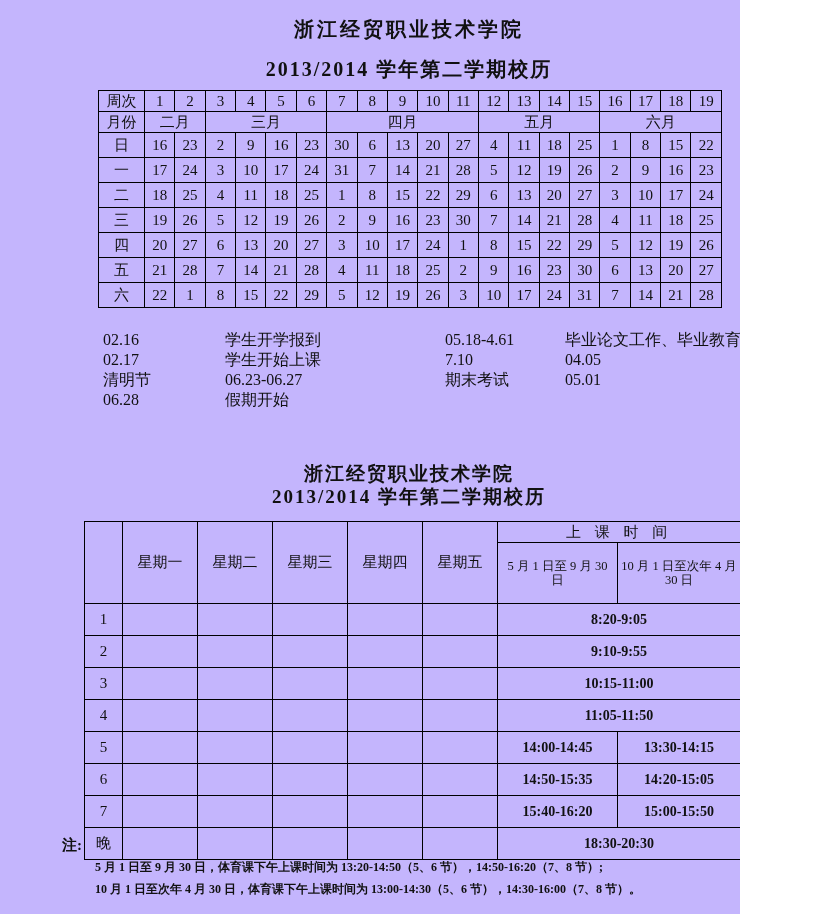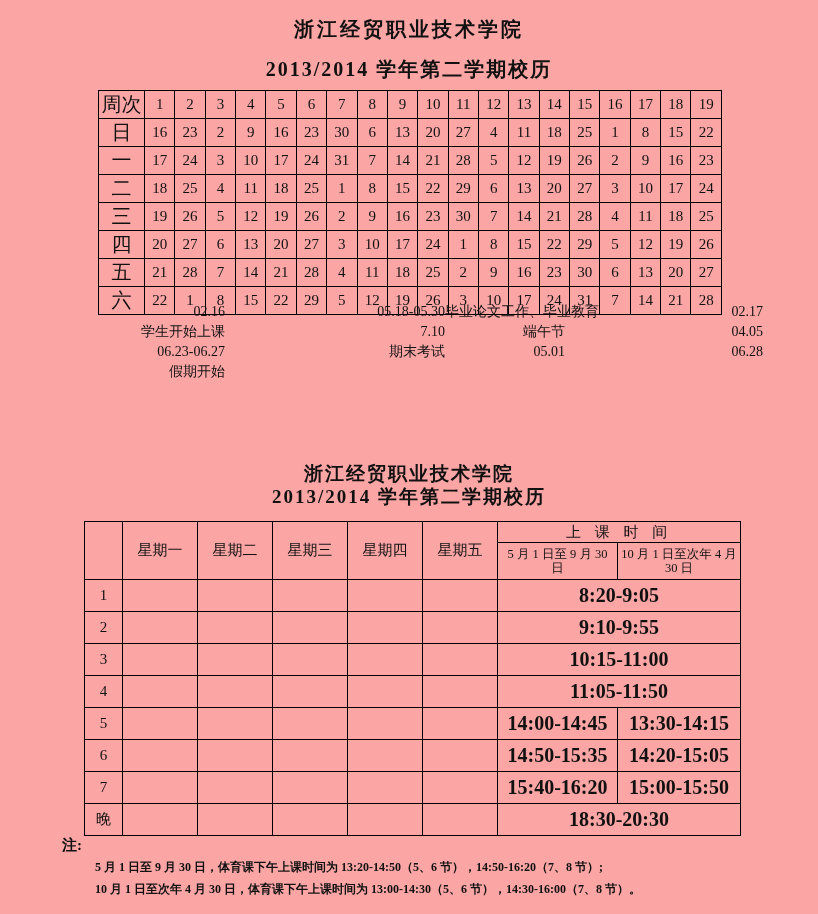--- a/index.html
+++ b/index.html
@@ -2,52 +2,52 @@
 <html><head>
 <meta charset="utf-8">
 <style>
   * { margin:0; padding:0; box-sizing:border-box; }
   html,body { background:#fff; }
   body {
     width:818px; height:914px; position:relative;
     font-family:"Liberation Serif","DejaVu Serif",serif;
     color:#111;
   }
-  .page { position:relative; width:818px; height:914px; background:#fca5a5; overflow:hidden; }
+  .page { position:relative; width:740px; height:914px; background:#c4b5fd; overflow:hidden; }
 
   
   .title-block1 { position:absolute; top:16px; left:0; width:818px; text-align:center; }
   .title-line { font-weight:bold; font-size:20px; letter-spacing:3px; }
   .title-block1 .title-line + .title-line { margin-top:13px; letter-spacing:2px; }
   .title-block2 { position:absolute; top:462px; left:0; width:818px; text-align:center; line-height:23px; }
   .title-block2 .title-line { font-size:19px; letter-spacing:2px; }
 
   
   table { border-collapse:collapse; table-layout:fixed; }
   td, th { border:1px solid #000; text-align:center; vertical-align:middle; font-weight:normal; padding:0; overflow:hidden; }
 
   
   .calendar { position:absolute; left:98px; top:90px; width:624px; font-size:15px; }
   .calendar tr.hrow { height:21px; }
   .calendar tr.drow { height:25px; }
-  .calendar .rowlabel { font-size:20px; }
-
-  
-  .keydates { position:absolute; left:103px; top:302px; width:660px; font-size:14px;text-align:right; }
+  .calendar .rowlabel { font-size:15px; }
+
+  
+  .keydates { position:absolute; left:103px; top:330px; width:660px; font-size:16px; }
   .kd-grid { display:grid; grid-template-columns:122px 220px 120px 198px; grid-auto-rows:20px; align-items:center; }
   .kd-cell { white-space:nowrap; }
 
   
   .timetable { position:absolute; left:84px; top:521px; width:656px; font-size:15px; }
   .timetable tr.head1 { height:21px; }
   .timetable tr.head2 { height:32px; }
   .timetable tr.body { height:32px; }
   .timetable .time-head { letter-spacing:5px; font-size:15px; }
-  .timetable .subhead { font-size:12.5px; line-height:14px; padding:4px 2px; }
-  .timetable .time-cell { font-weight:bold; font-size:20px; }
+  .timetable .subhead { font-size:12.5px; line-height:14px; padding:16px 2px; }
+  .timetable .time-cell { font-weight:bold; font-size:14px; }
   .timetable .period-label { font-size:15px; }
 
   
   .footnote { position:absolute; left:62px; top:836px; width:740px; }
   .footnote-label { font-weight:bold; font-size:15px; }
   .footnote-lines { margin-left:33px; margin-top:2px; }
   .footnote-line { font-weight:bold; font-size:12px; line-height:21.5px; white-space:nowrap; }
 </style>
 </head>
 <body>
@@ -98,20 +98,28 @@
           <td>11</td>
           <td>12</td>
           <td>13</td>
           <td>14</td>
           <td>15</td>
           <td>16</td>
           <td>17</td>
           <td>18</td>
           <td>19</td>
         </tr>
+        <tr class="hrow">
+          <th class="rowlabel">月份</th>
+          <td colspan="2">二月</td>
+          <td colspan="4">三月</td>
+          <td colspan="5">四月</td>
+          <td colspan="4">五月</td>
+          <td colspan="4">六月</td>
+        </tr>
         <tr class="drow">
           <th class="rowlabel">日</th>
           <td>16</td>
           <td>23</td>
           <td>2</td>
           <td>9</td>
           <td>16</td>
           <td>23</td>
           <td>30</td>
           <td>6</td>
@@ -258,27 +266,28 @@
           <td>14</td>
           <td>21</td>
           <td>28</td>
         </tr>
       </tbody>
   </table>
 
   <div class="keydates">
     <div class="kd-grid" id="keydates-grid">
         <div class="kd-cell">02.16</div>
-        <div class="kd-cell">05.18-05.30</div>
+        <div class="kd-cell">学生开学报到</div>
+        <div class="kd-cell">05.18-4.61</div>
         <div class="kd-cell">毕业论文工作、毕业教育</div>
         <div class="kd-cell">02.17</div>
         <div class="kd-cell">学生开始上课</div>
         <div class="kd-cell">7.10</div>
-        <div class="kd-cell">端午节</div>
         <div class="kd-cell">04.05</div>
+        <div class="kd-cell">清明节</div>
         <div class="kd-cell">06.23-06.27</div>
         <div class="kd-cell">期末考试</div>
         <div class="kd-cell">05.01</div>
         <div class="kd-cell">06.28</div>
         <div class="kd-cell">假期开始</div>
       </div>
   </div>
 
   <div class="title-block2">
     <div class="title-line" style="font-weight:bold;">浙江经贸职业技术学院</div>

